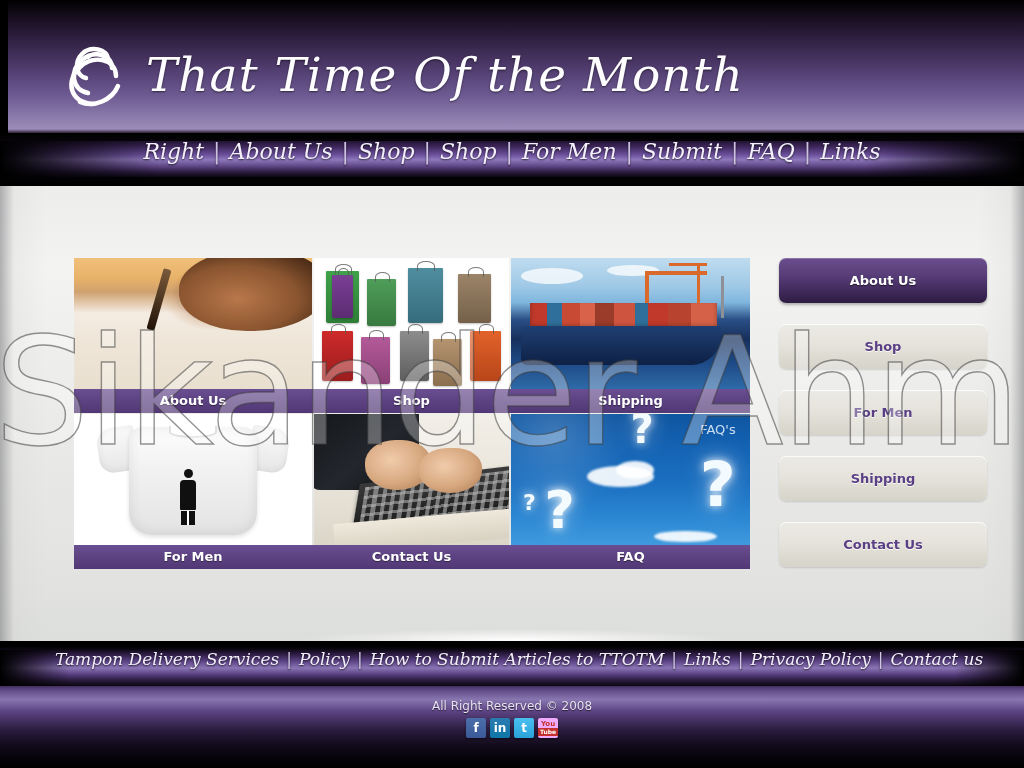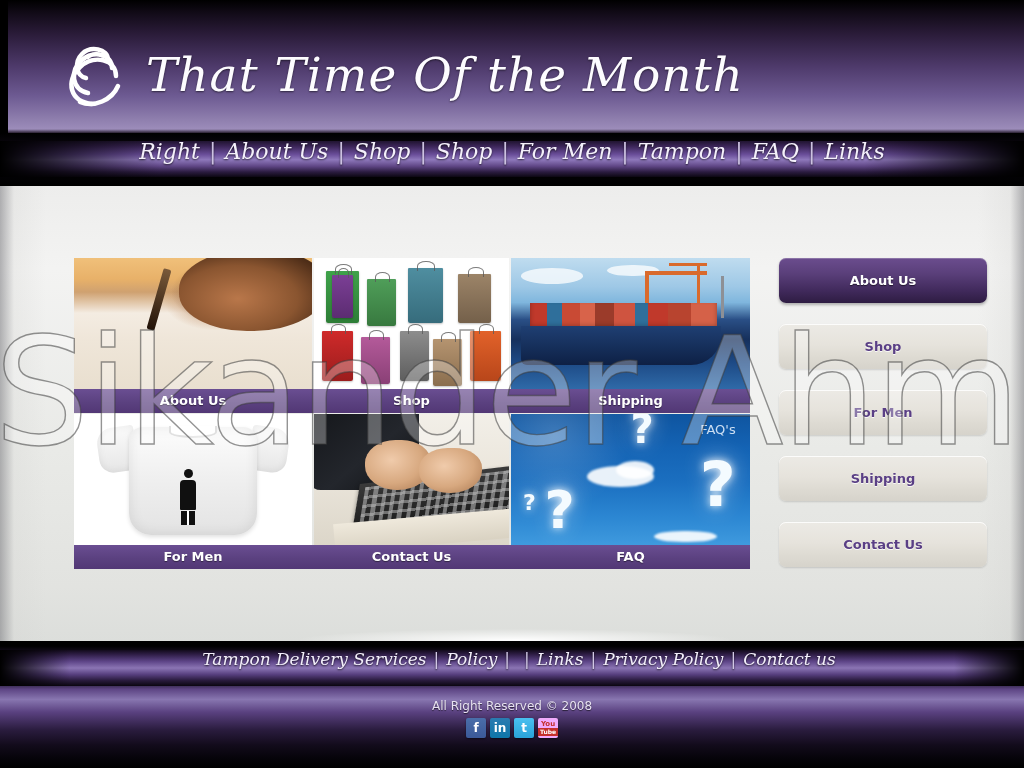--- a/index.html
+++ b/index.html
@@ -383,21 +383,21 @@
         <a href="#">Right</a>
         <span class="nav-sep">|</span>
         <a href="#">About Us</a>
         <span class="nav-sep">|</span>
         <a href="#">Shop</a>
         <span class="nav-sep">|</span>
         <a href="#">Shop</a>
         <span class="nav-sep">|</span>
         <a href="#">For Men</a>
         <span class="nav-sep">|</span>
-        <a href="#">Tampon</a>
+        <a href="#">Submit</a>
         <span class="nav-sep">|</span>
         <a href="#">FAQ</a>
         <span class="nav-sep">|</span>
         <a href="#">Links</a>
       </div>
   </div>
 
   <div class="content">
     <div class="content-shadow-bottom"></div>
 
@@ -500,20 +500,21 @@
   <div class="footer">
     <div class="footer-navbar">
       <div class="fade-l"></div>
       <div class="fade-r"></div>
     </div>
     <div class="footer-nav-items" id="footer-nav-items">
         <a href="#">Tampon Delivery Services</a>
         <span class="nav-sep">|</span>
         <a href="#">Policy</a>
         <span class="nav-sep">|</span>
+        <a href="#">How to Submit Articles to TTOTM</a>
         <span class="nav-sep">|</span>
         <a href="#">Links</a>
         <span class="nav-sep">|</span>
         <a href="#">Privacy Policy</a>
         <span class="nav-sep">|</span>
         <a href="#">Contact us</a>
       </div>
   </div>
 
   <div class="copyright">All Right Reserved © 2008</div>

